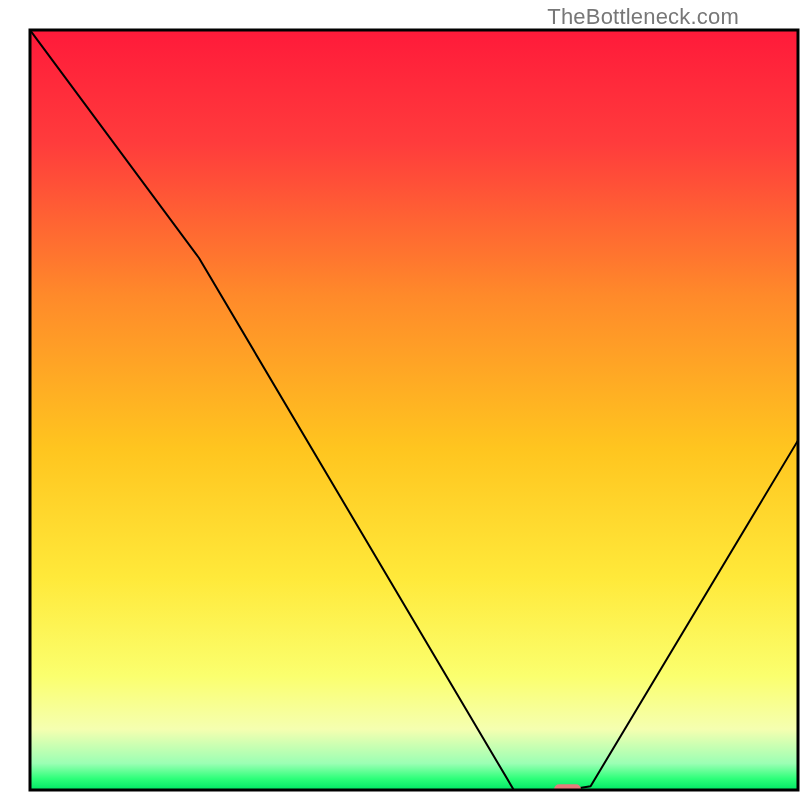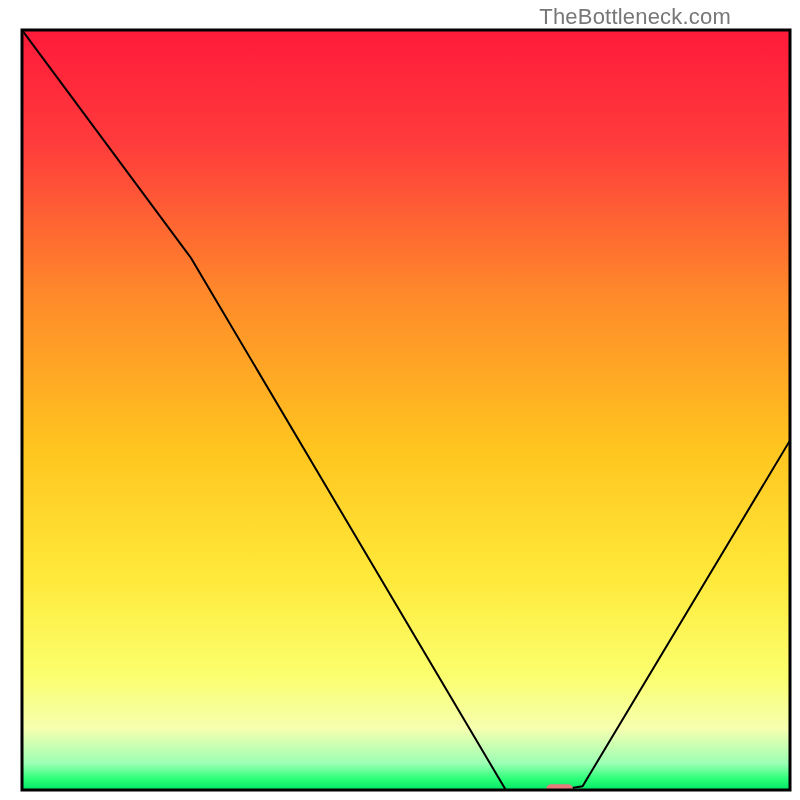--- a/index.html
+++ b/index.html
@@ -7,20 +7,21 @@
     padding: 0;
     width: 800px;
     height: 800px;
     background: #ffffff;
     font-family: Arial, Helvetica, sans-serif;
   }
   .container {
     position: relative;
     width: 741px;
     height: 800px;
+    padding-left: 8px;
   }
   .watermark {
     position: absolute;
     top: 4px;
     right: 10px;
     color: #777;
     font-size: 22px;
     font-weight: 500;
     letter-spacing: 0.2px;
     z-index: 5;

